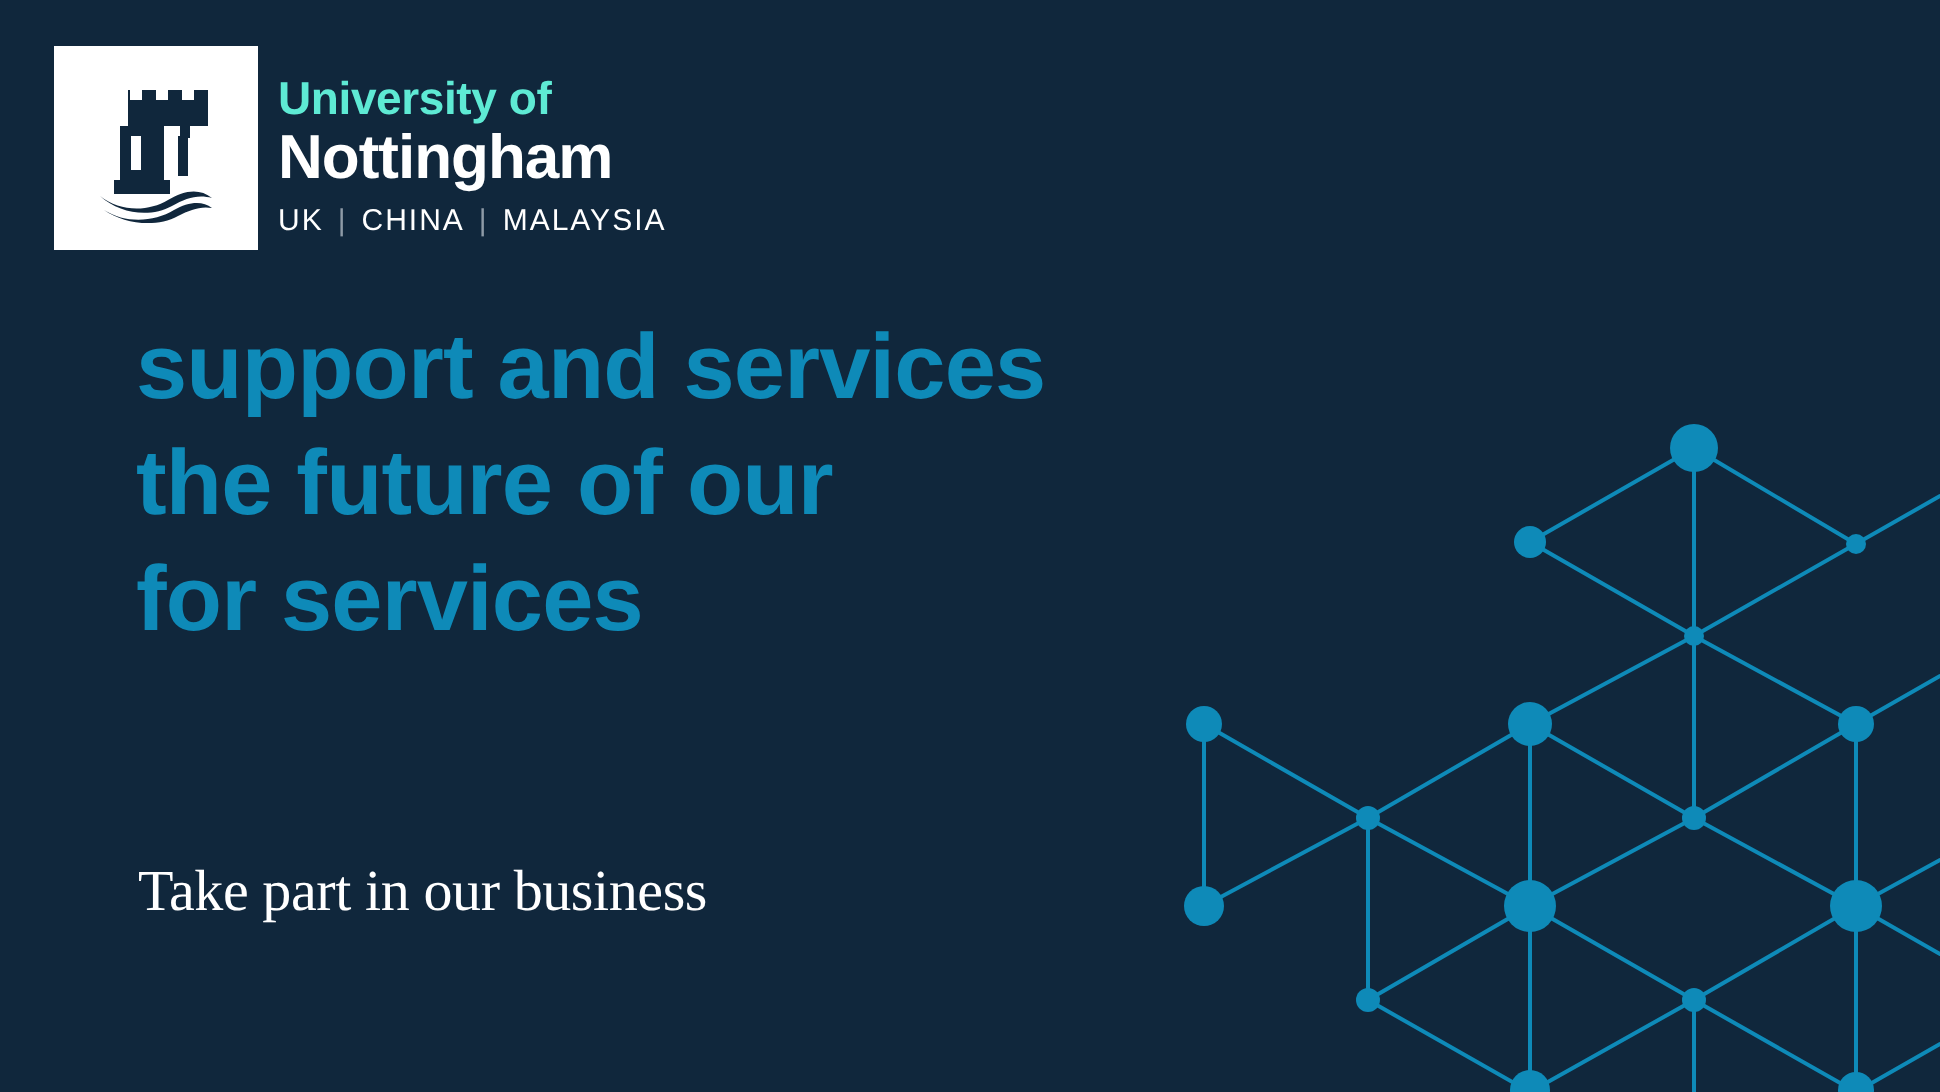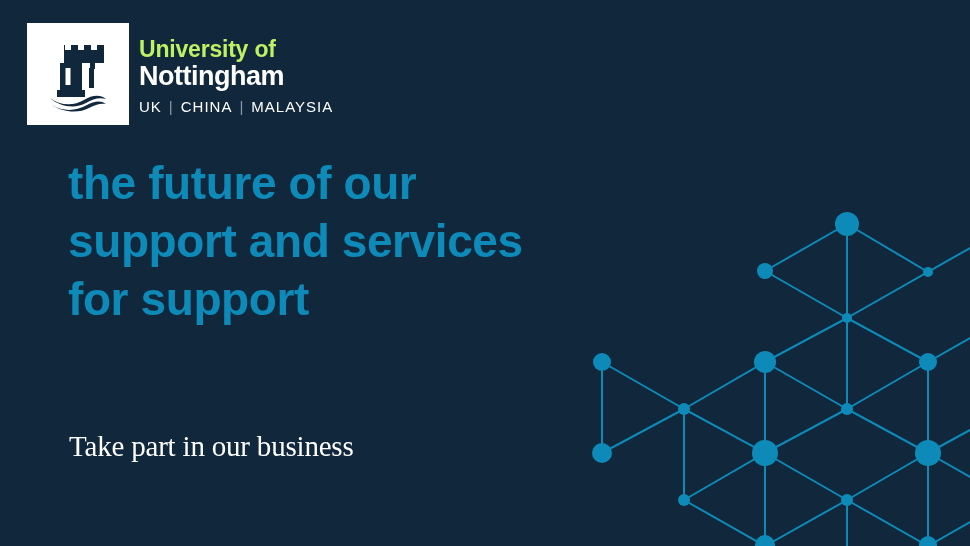--- a/index.html
+++ b/index.html
@@ -58,26 +58,26 @@
     margin-left: 10px;
     padding-top: 14px;
     color: #ffffff;
   }
 
   .wordmark-line1 {
     font-size: 23px;
     font-weight: bold;
     letter-spacing: -0.2px;
     line-height: 1.08;
-    color: #bef264;
+    color: #5eead4;
     white-space: nowrap;
   }
 
   .wordmark-line2 {
-    font-size: 27px;
+    font-size: 31px;
     font-weight: bold;
     letter-spacing: -0.5px;
     line-height: 1.08;
     color: #ffffff;
     white-space: nowrap;
   }
 
   .wordmark-campuses {
     margin-top: 7px;
     font-size: 15px;
@@ -243,22 +243,22 @@
         <span class="campus-sep">|</span>
         <span>CHINA</span>
         <span class="campus-sep">|</span>
         <span>MALAYSIA</span>
       </div>
     </div>
 
   </div>
 
   <div id="headline">
+    <span class="headline-bold">support and services</span>
     <span class="headline-bold">the future of our</span>
-    <span class="headline-bold">support and services</span>
-    <span class="headline-bold">for support</span>
+    <span class="headline-bold">for services</span>
   </div>
 
   <div id="subtitle">
     <span class="subtitle-line">Take part in our business</span>
   </div>
 
 </div>
 
 </body></html>

